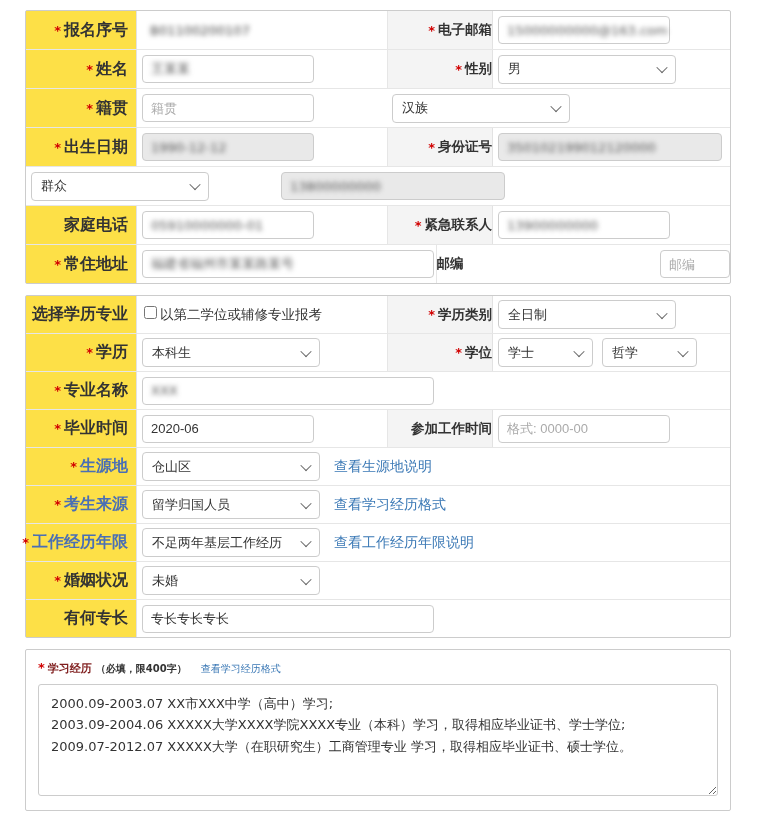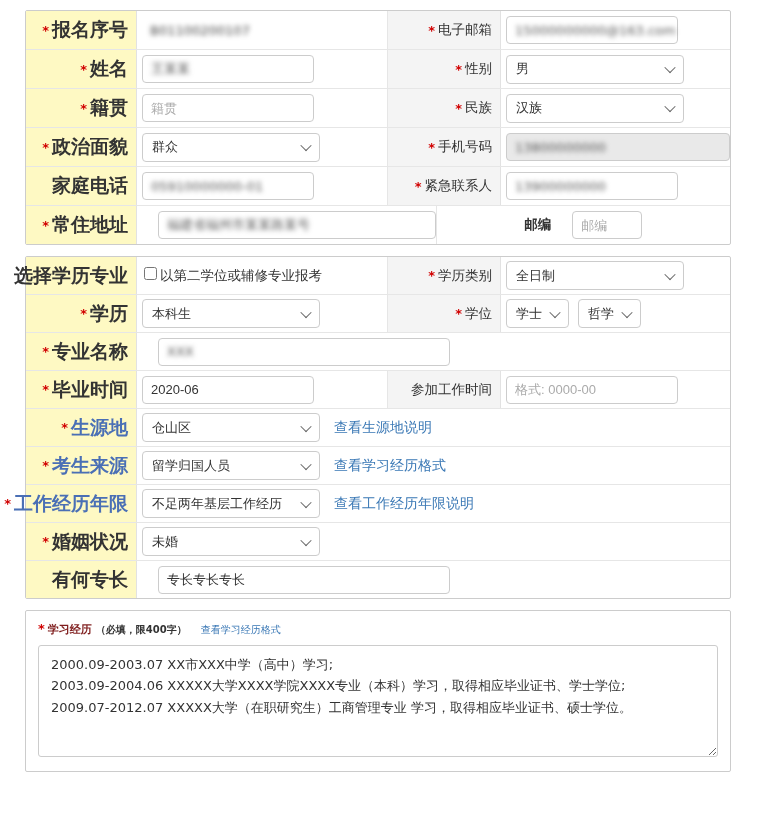--- a/index.html
+++ b/index.html
@@ -3,53 +3,53 @@
 <meta charset="utf-8">
 <style>
   html,body{margin:0;padding:0;background:#fff;}
   body{width:757px;height:831px;overflow:hidden;
        font-family:"DejaVu Sans","Liberation Sans",sans-serif;}
   .page{padding-top:10px;}
   .box{width:704px;margin:0 0 11px 25px;border:1px solid #ccc;border-radius:2px;background:#fff;}
   .row{display:flex;align-items:stretch;height:38px;}
   .box2 .row{height:37px;}
   .row + .row{border-top:1px solid #e6e6e6;}
-  .lbl{width:102px;min-width:102px;background:#fef9c3;border-right:1px solid #e2e2e2;
+  .lbl{width:102px;min-width:102px;background:#fde047;border-right:1px solid #e2e2e2;
        display:flex;align-items:center;justify-content:flex-end;padding-right:8px;
-       font-size:19px;font-weight:700;color:#333;white-space:nowrap;overflow:visible;}
+       font-size:16px;font-weight:700;color:#333;white-space:nowrap;overflow:visible;}
   .lbl2{width:104px;min-width:104px;background:#f4f4f4;border-left:1px solid #e6e6e6;
         border-right:1px solid #e2e2e2;display:flex;align-items:center;justify-content:flex-end;
-        padding-right:8px;font-size:13.5px;font-weight:400;color:#333;white-space:nowrap;}
+        padding-right:0;font-size:13.5px;font-weight:700;color:#333;white-space:nowrap;}
   .req::before{content:"*";color:#d10000;font-weight:700;margin-right:3px;font-size:13px;}
   .blue span{color:#4a6fb5;}
   .fld{width:250px;min-width:250px;display:flex;align-items:center;padding-left:5px;box-sizing:border-box;}
   .fld.grow{flex:1;width:auto;min-width:0;}
   .fld2{flex:1;display:flex;align-items:center;padding-left:5px;}
   .ibox{height:28px;border:1px solid #ccc;border-radius:4px;background:#fff;
         display:flex;align-items:center;padding:0 8px;font-size:13px;color:#333;
         box-sizing:border-box;width:172px;}
   input.ibox{display:inline-block;line-height:26px;outline:none;}
   input.ibox::placeholder{color:#aaa;}
   .ibox.disabled{background:#e9e9e9;}
   .w-dis-wide{width:224px;}
-  .w-wide{width:292px;margin-left:16px;}
+  .w-wide{width:292px;}
   .w-post{width:70px;}
   .blur{filter:blur(2.5px);color:#555;user-select:none;white-space:nowrap;}
   .plain{font-size:13px;color:#444;padding-left:8px;}
   .select{width:178px;height:29px;border:1px solid #ccc;border-radius:4px;background:#fff;
           display:flex;align-items:center;justify-content:space-between;
           padding:0 9px;font-size:13px;color:#333;box-sizing:border-box;cursor:default;}
-  .select.small{width:63px;margin-right:9px;}
+  .select.small{width:95px;margin-right:9px;}
   .chev{width:7px;height:7px;border-right:1.6px solid #666;border-bottom:1.6px solid #666;
         transform:rotate(45deg) translate(-1px,-1px);}
   .see-link{font-size:14px;color:#3a78b5;text-decoration:none;margin-left:14px;white-space:nowrap;cursor:pointer;}
   .cbwrap{display:flex;align-items:flex-start;font-size:13.5px;color:#333;cursor:pointer;}
   .cbwrap input{width:13px;height:13px;margin:0 3px 0 2px;}
   .post-cell{flex:1;border-left:1px solid #e6e6e6;display:flex;align-items:center;
-             justify-content:center;gap:21px;}
+             justify-content:space-between;gap:21px;}
   .post-lbl{font-size:13.5px;font-weight:700;color:#333;}
   .box3{padding:8px 0 14px 0;margin-bottom:0;}
   .sh-head{display:flex;align-items:baseline;padding:2px 12px 8px 12px;}
   .sh-title{font-size:11px;font-weight:700;color:#7f1d1d;}
   .sh-hint{font-size:10px;font-weight:700;color:#333;margin-left:4px;}
   .sh-link{font-size:10px;color:#3a78b5;text-decoration:none;margin-left:14px;cursor:pointer;}
   .study-ta{display:block;width:680px;height:112px;margin:0 12px;box-sizing:border-box;
             border:1px solid #ccc;border-radius:3px;padding:8px 12px;resize:vertical;
             font-family:"DejaVu Sans","Liberation Sans",sans-serif;
             font-size:13px;line-height:1.65;color:#333;outline:none;}
@@ -98,44 +98,53 @@
         </div>
     </div>
 
     <div class="row">
       <div class="lbl req">
           <span>籍贯</span>
         </div>
       <div class="fld">
           <input class="ibox" placeholder="籍贯" style="">
         </div>
-      <div class="lbl2 req">
-          <span>民族</span>
-        </div>
       <div class="fld2">
           <div class="select">
             <span>汉族</span>
             <span class="chev"></span>
           </div>
         </div>
     </div>
 
-
-    <div class="row">
-      <div class="lbl req">
-          <span>政治面貌</span>
-        </div>
+    <div class="row">
+      <div class="lbl req">
+          <span>出生日期</span>
+        </div>
+      <div class="fld">
+          <div class="ibox disabled">
+            <span class="blur">1990-12-12</span>
+          </div>
+        </div>
+      <div class="lbl2 req">
+          <span>身份证号</span>
+        </div>
+      <div class="fld2">
+          <div class="ibox disabled w-dis-wide">
+            <span class="blur">350102199012120000</span>
+          </div>
+        </div>
+    </div>
+
+    <div class="row">
       <div class="fld">
           <div class="select">
             <span>群众</span>
             <span class="chev"></span>
           </div>
-        </div>
-      <div class="lbl2 req">
-          <span>手机号码</span>
         </div>
       <div class="fld2">
           <div class="ibox disabled w-dis-wide">
             <span class="blur">13800000000</span>
           </div>
         </div>
     </div>
 
     <div class="row">
       <div class="lbl">

